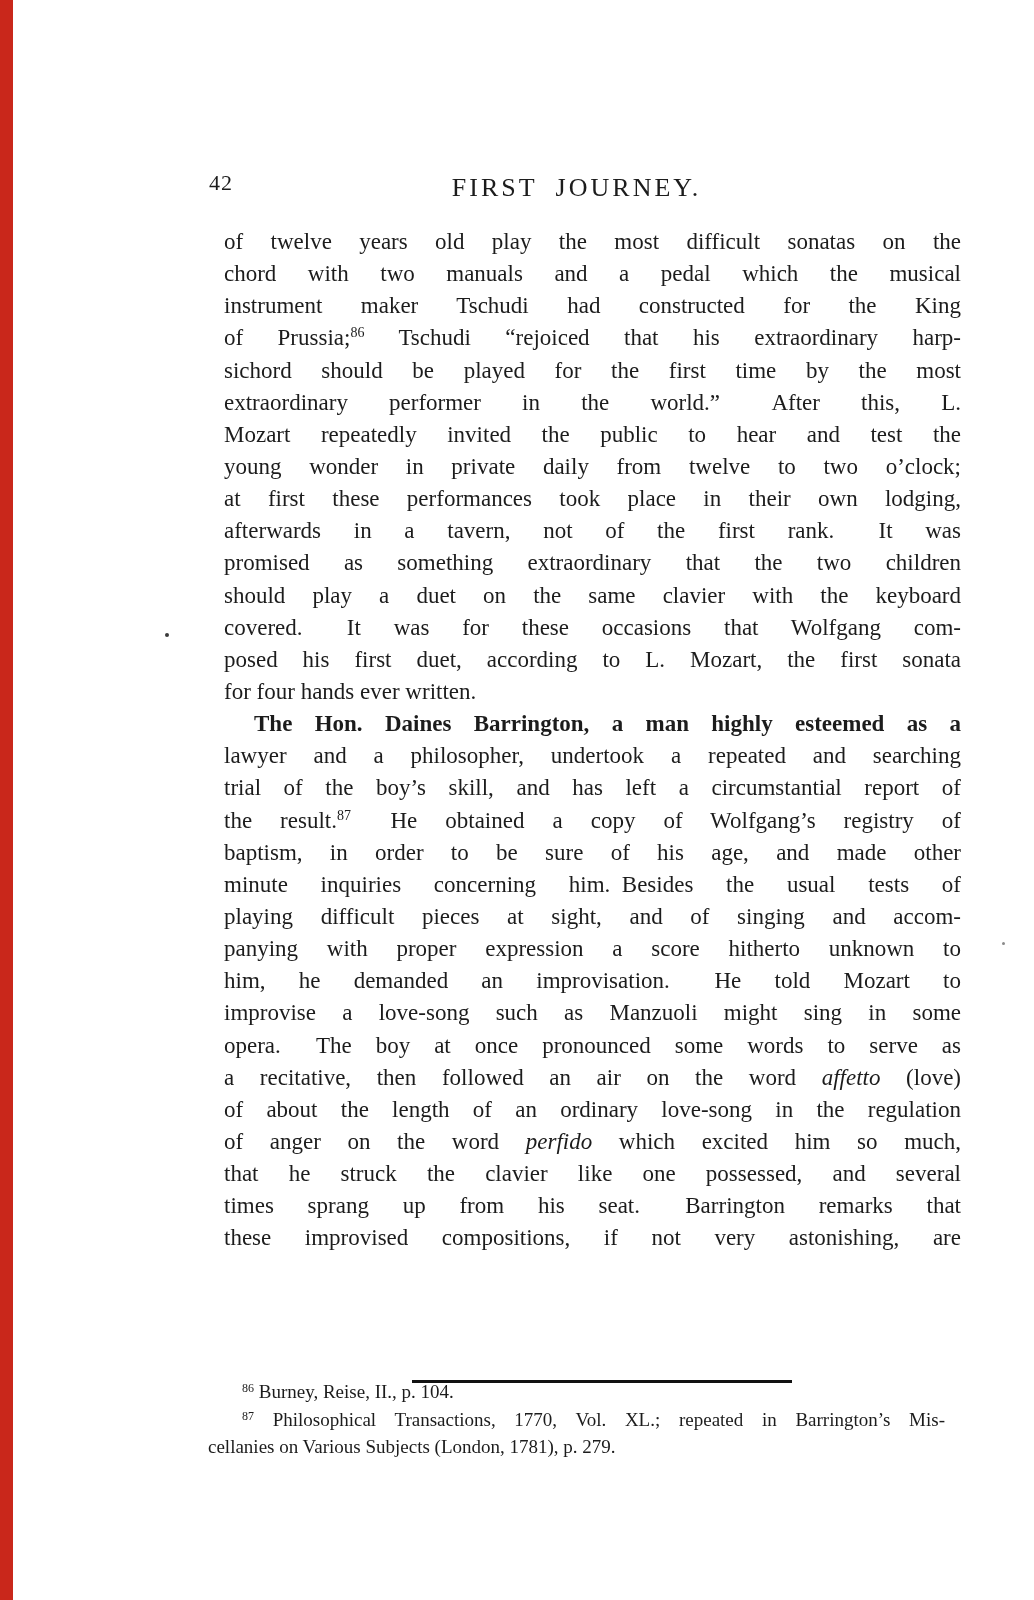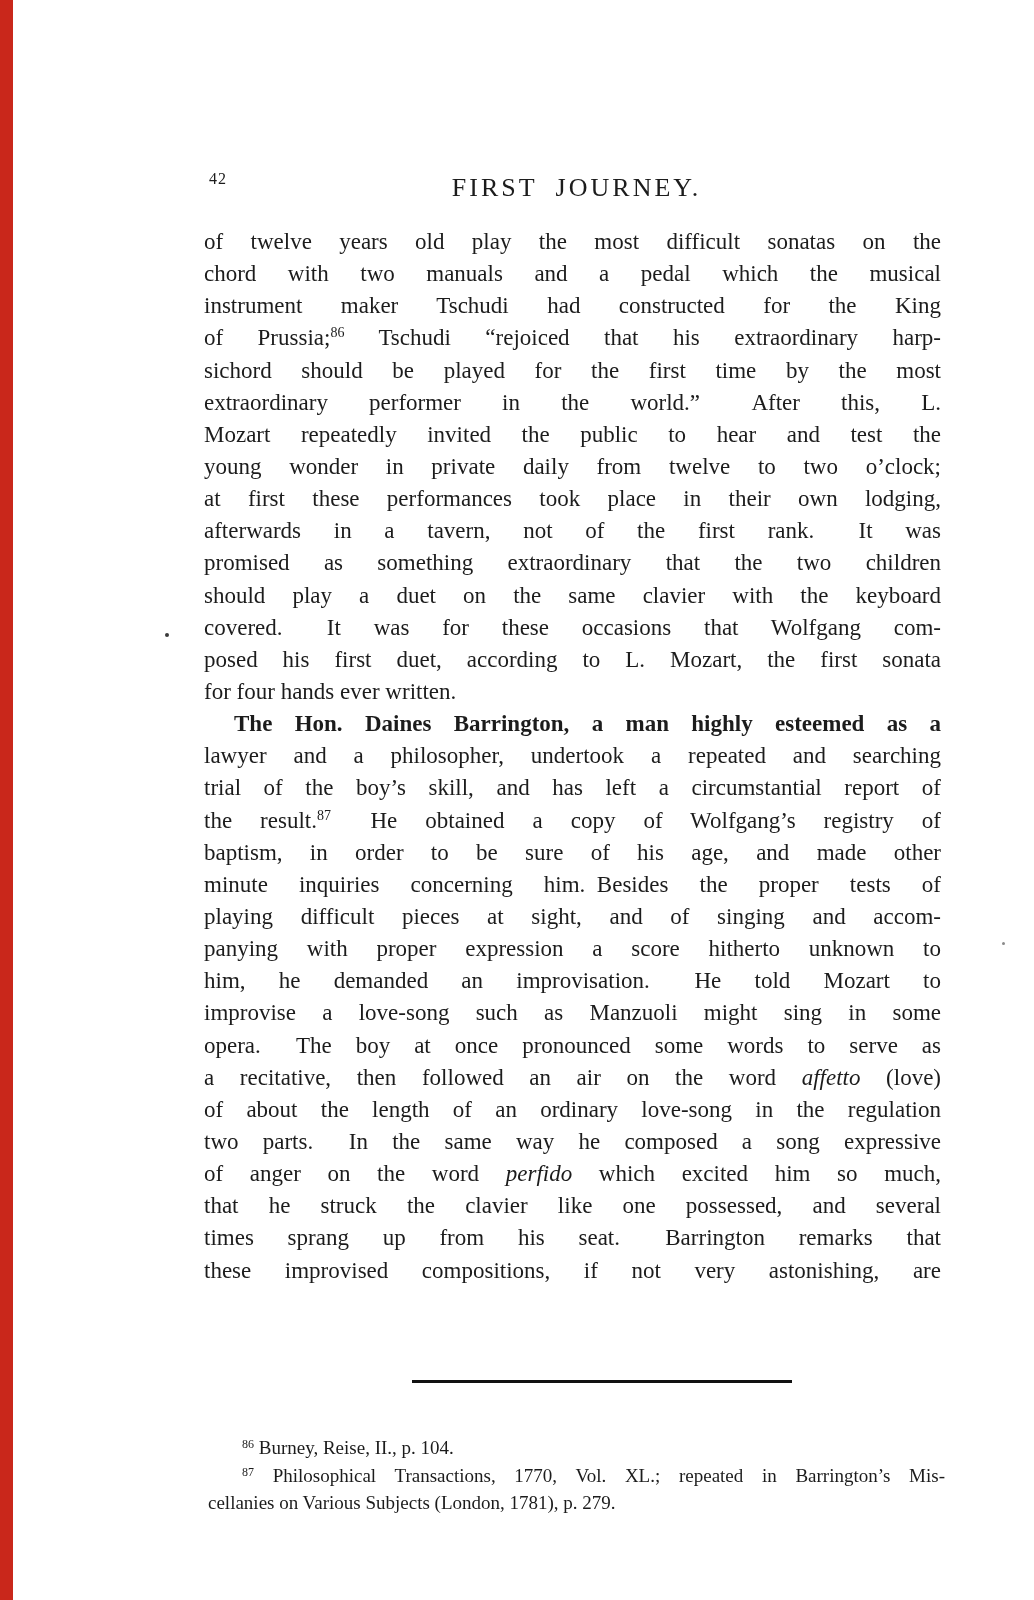--- a/index.html
+++ b/index.html
@@ -11,50 +11,50 @@
     position: relative;
     overflow: hidden;
   }
   .page { position: absolute; inset: 0; }
   .edge-stripe {
     position: absolute; left: 0; top: 0;
     width: 13px; height: 1600px;
   }
   .page-number {
     position: absolute; left: 209px; top: 170px;
-    font-size: 16px; letter-spacing: 1px;
+    font-size: 22px; letter-spacing: 1px;
   }
   .running-head {
     position: absolute; left: 208px; top: 173px; width: 737px;
     text-align: center;
     font-size: 26px; letter-spacing: 3px; word-spacing: 9px;
   }
   .body-text {
-    position: absolute; left: 204px; top: 226px; width: 737px;
+    position: absolute; left: 224px; top: 226px; width: 737px;
     font-size: 23px;
   }
   .line {
     height: 32.15px; line-height: 32.15px;
     text-align: justify; text-align-last: justify;
     overflow: visible; white-space: normal;
   }
   .line.last-left { text-align-last: left; }
   .line.indent { text-indent: 30px; font-weight: bold; }
   sup {
     font-size: 14px; line-height: 0;
     vertical-align: baseline; position: relative; top: -8px;
   }
   .footnotes sup { font-size: 12px; top: -6px; }
   .it { font-style: italic; }
   .footnote-rule {
     position: absolute; left: 412px; top: 1380px;
     width: 380px; height: 3px; background: #121212;
   }
   .footnotes {
-    position: absolute; left: 208px; top: 1434px; width: 737px;
+    position: absolute; left: 208px; top: 1378px; width: 737px;
     font-size: 19px;
   }
   .fn-line {
     height: 27.5px; line-height: 27.5px;
     text-align: justify; text-align-last: left;
   }
   .fn-line.justify-last { text-align-last: justify; }
   .fn-line.indent { text-indent: 34px; }
   .speck { position: absolute; border-radius: 50%; }
   .speck-1 { left: 165px; top: 633px; width: 4px; height: 4px; background: #3a3a3a; }
@@ -83,29 +83,28 @@
       <div class="line">promised as something extraordinary that the two children</div>
       <div class="line">should play a duet on the same clavier with the keyboard</div>
       <div class="line">covered.  It was for these occasions that Wolfgang com-</div>
       <div class="line">posed his first duet, according to L. Mozart, the first sonata</div>
       <div class="line last-left">for four hands ever written.</div>
       <div class="line indent">The Hon. Daines Barrington, a man highly esteemed as a</div>
       <div class="line">lawyer and a philosopher, undertook a repeated and searching</div>
       <div class="line">trial of the boy’s skill, and has left a circumstantial report of</div>
       <div class="line">the result.<sup>87</sup>  He obtained a copy of Wolfgang’s registry of</div>
       <div class="line">baptism, in order to be sure of his age, and made other</div>
-      <div class="line">minute inquiries concerning him. Besides the proper tests of</div>
+      <div class="line">minute inquiries concerning him. Besides the usual tests of</div>
       <div class="line">playing difficult pieces at sight, and of singing and accom-</div>
       <div class="line">panying with proper expression a score hitherto unknown to</div>
       <div class="line">him, he demanded an improvisation.  He told Mozart to</div>
       <div class="line">improvise a love-song such as Manzuoli might sing in some</div>
       <div class="line">opera.  The boy at once pronounced some words to serve as</div>
       <div class="line">a recitative, then followed an air on the word <span class="it">affetto</span> (love)</div>
       <div class="line">of about the length of an ordinary love-song in the regulation</div>
-      <div class="line">two parts.  In the same way he composed a song expressive</div>
       <div class="line">of anger on the word <span class="it">perfido</span> which excited him so much,</div>
       <div class="line">that he struck the clavier like one possessed, and several</div>
       <div class="line">times sprang up from his seat.  Barrington remarks that</div>
       <div class="line">these improvised compositions, if not very astonishing, are</div>
     </div>
 
   <div class="footnote-rule"></div>
   <div class="footnotes">
       <div class="fn-line indent"><sup>86</sup> Burney, Reise, II., p. 104.</div>
       <div class="fn-line indent justify-last"><sup>87</sup> Philosophical Transactions, 1770, Vol. XL.; repeated in Barrington’s Mis-</div>

